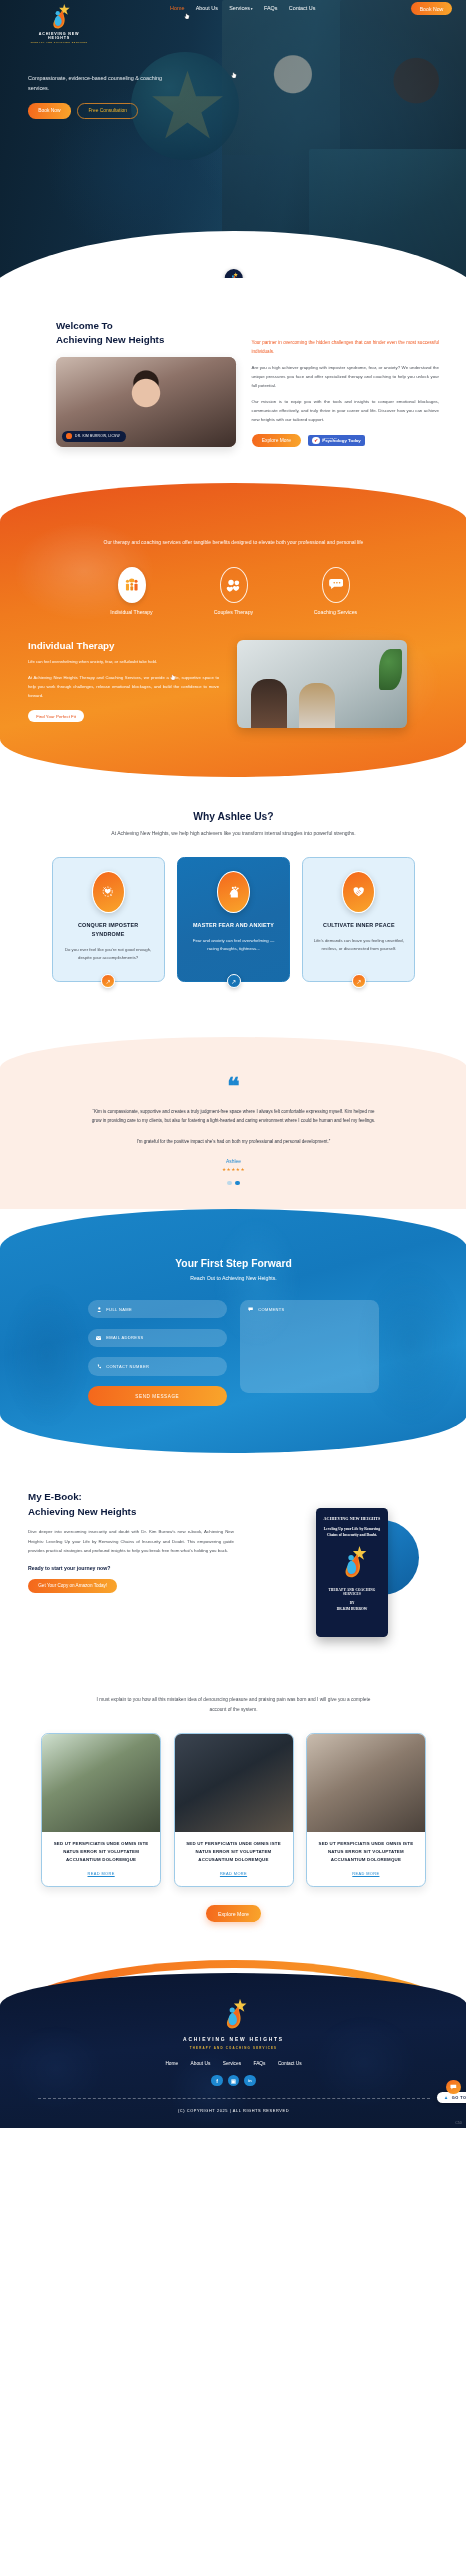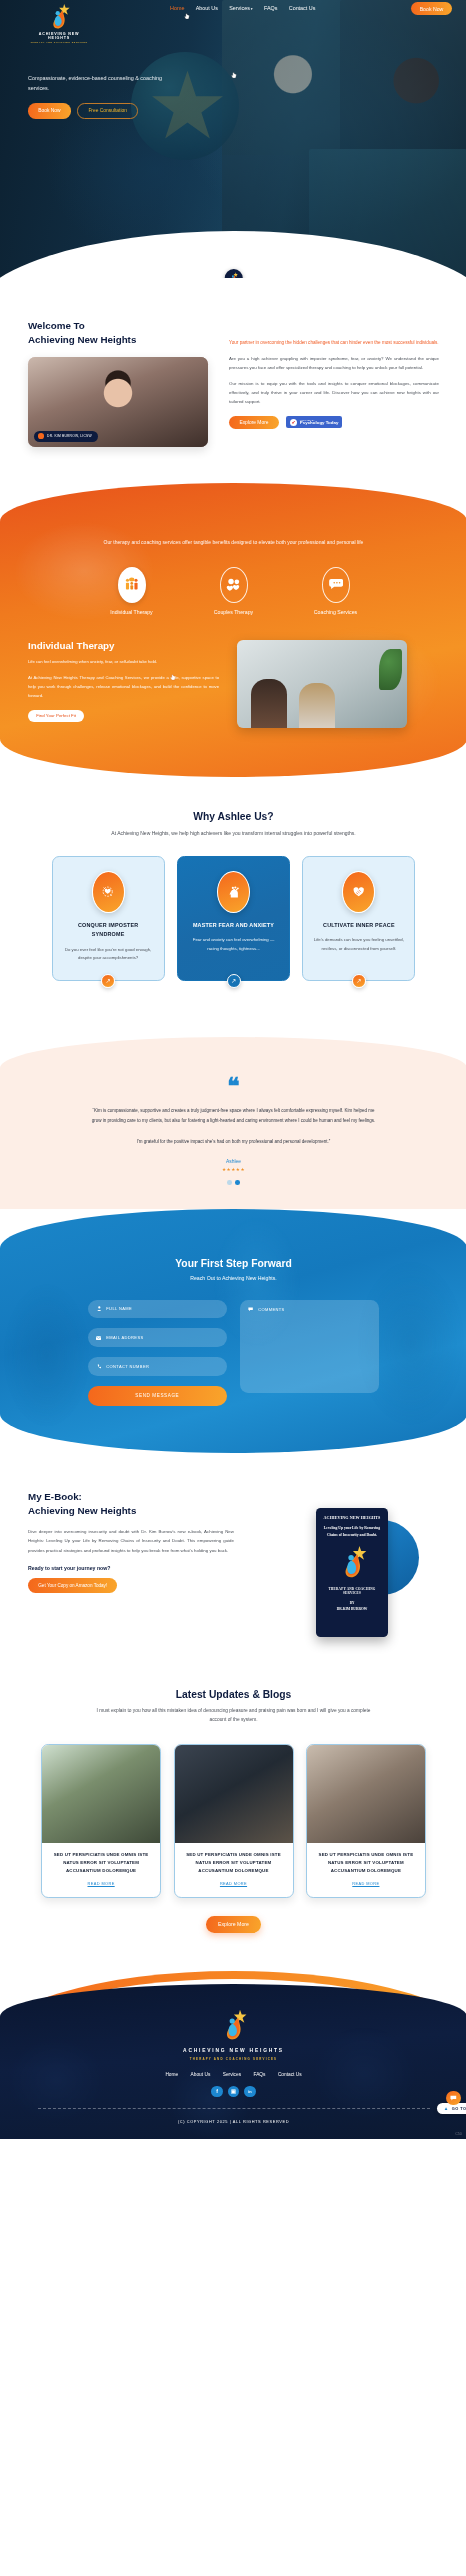--- a/index.html
+++ b/index.html
@@ -65,21 +65,21 @@
   .btn-outline{background:transparent;border:0.5px solid #c07a2a;color:#f0b429;font-size:4.9px;
      border-radius:7.7px;padding:4.1px 10.3px;cursor:pointer;}
 
   .hero-curve{position:absolute;left:-31px;bottom:-41px;width:529px;height:88px;
      background:#fff;border-radius:50% 50% 0 0 / 100% 100% 0 0;z-index:6;}
   .hero-badge{position:absolute;left:50%;transform:translateX(-50%);bottom:-9.3px;width:18.5px;height:18.5px;
      border-radius:50%;background:#0d1b3e;z-index:8;display:flex;align-items:center;justify-content:center;
      box-shadow:0 1px 4.1px rgba(0,0,0,.3);}
 
   
-  .welcome{position:relative;padding:41px 28px 20.6px 28px;display:flex;gap:15.5px;}
+  .welcome{position:relative;padding:41px 28px 20.6px 28px;display:flex;gap:15.5px;margin-left:28px;}
   .welcome-left{width:191px;}
   .welcome-left h2{font-size:9.8px;line-height:1.45;font-weight:700;color:#0d1b3e;}
   .doc-card{margin-top:9.3px;width:180px;height:90px;border-radius:7.2px;position:relative;overflow:hidden;
      box-shadow:0 3.1px 9.3px rgba(0,0,0,.12);
      background:linear-gradient(140deg,#d8c6c0,#a5887e 45%,#6e5148);}
   .doc-photo{position:absolute;inset:0;
      background:
        radial-gradient(circle at 50% 40%, #e8c2a8 0 13%, rgba(0,0,0,0) 14%),
        radial-gradient(circle at 50% 29%, #2a1d18 0 11%, rgba(0,0,0,0) 12%),
        linear-gradient(160deg,#cbb8ad 0%, #8d7268 40%, #3e2f2a 100%);}
@@ -561,21 +561,20 @@
           <path d="M27 34 C20 38 16 48 20 58 C24 66 34 64 37 56 C40 47 35 37 27 34 Z" fill="#3ab6e8"></path>
         </svg>
         <div class="bf">THERAPY AND COACHING SERVICES</div>
         <div class="bby">BY</div>
         <div class="bau">DR.KIM BURROW</div>
       </div>
     </div>
   </section>
 
   <section class="blogs">
-    <h2>Latest Updates &amp; Blogs</h2>
     <p class="sub">I must explain to you how all this mistaken idea of denouncing pleasure and praising pain was born and I will give you a complete account of the system.</p>
     <div class="blog-row">
       <article class="blog">
         <div class="blog-img bi1"></div>
         <div class="blog-body">
           <h5>SED UT PERSPICIATIS UNDE OMNIS ISTE NATUS ERROR SIT VOLUPTATEM ACCUSANTIUM DOLOREMQUE</h5>
           <a href="#">READ MORE</a>
         </div>
       </article>
       <article class="blog">

